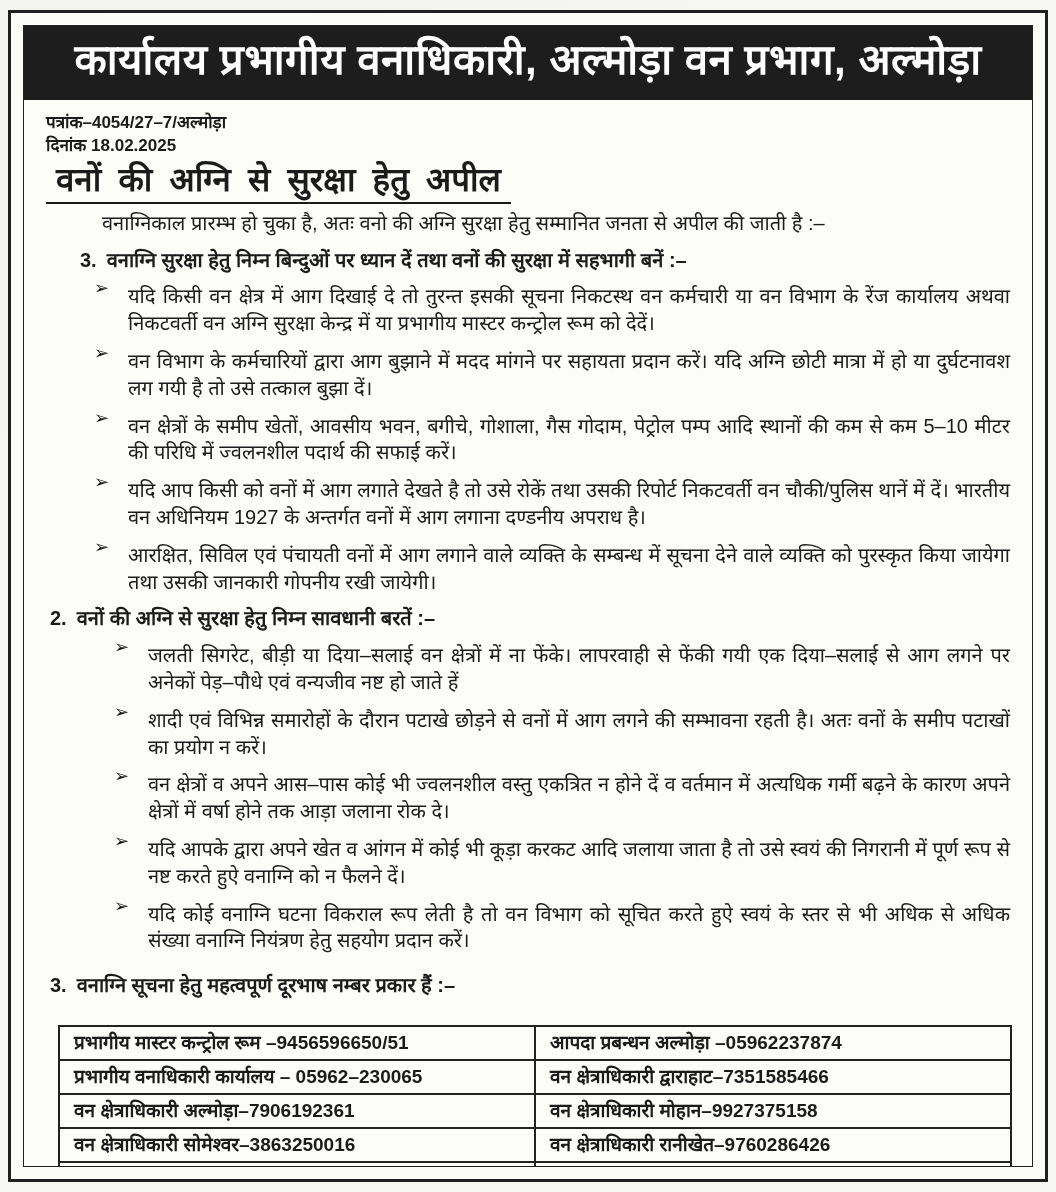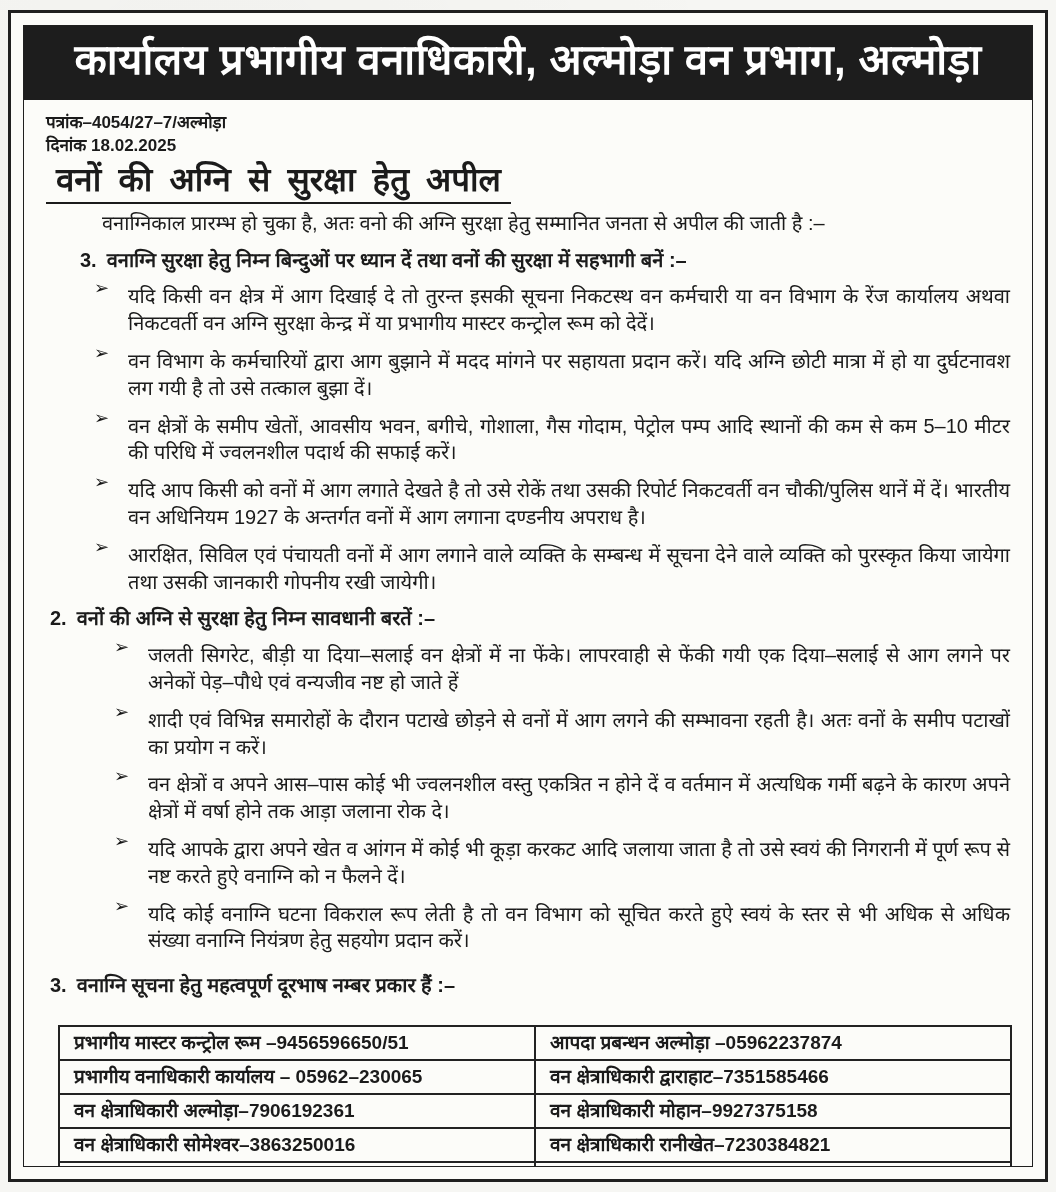--- a/index.html
+++ b/index.html
@@ -235,21 +235,21 @@
             <tr>
               <td>प्रभागीय वनाधिकारी कार्यालय – 05962–230065</td>
               <td>वन क्षेत्राधिकारी द्वाराहाट–7351585466</td>
             </tr>
             <tr>
               <td>वन क्षेत्राधिकारी अल्मोड़ा–7906192361</td>
               <td>वन क्षेत्राधिकारी मोहान–9927375158</td>
             </tr>
             <tr>
               <td>वन क्षेत्राधिकारी सोमेश्वर–3863250016</td>
-              <td>वन क्षेत्राधिकारी रानीखेत–7230384821</td>
+              <td>वन क्षेत्राधिकारी रानीखेत–9760286426</td>
             </tr>
             <tr>
               <td>वन क्षेत्राधिकारी जौरासी–9917019493</td>
               <td></td>
             </tr>
           </tbody>
         </table>
 
 
       </div>

